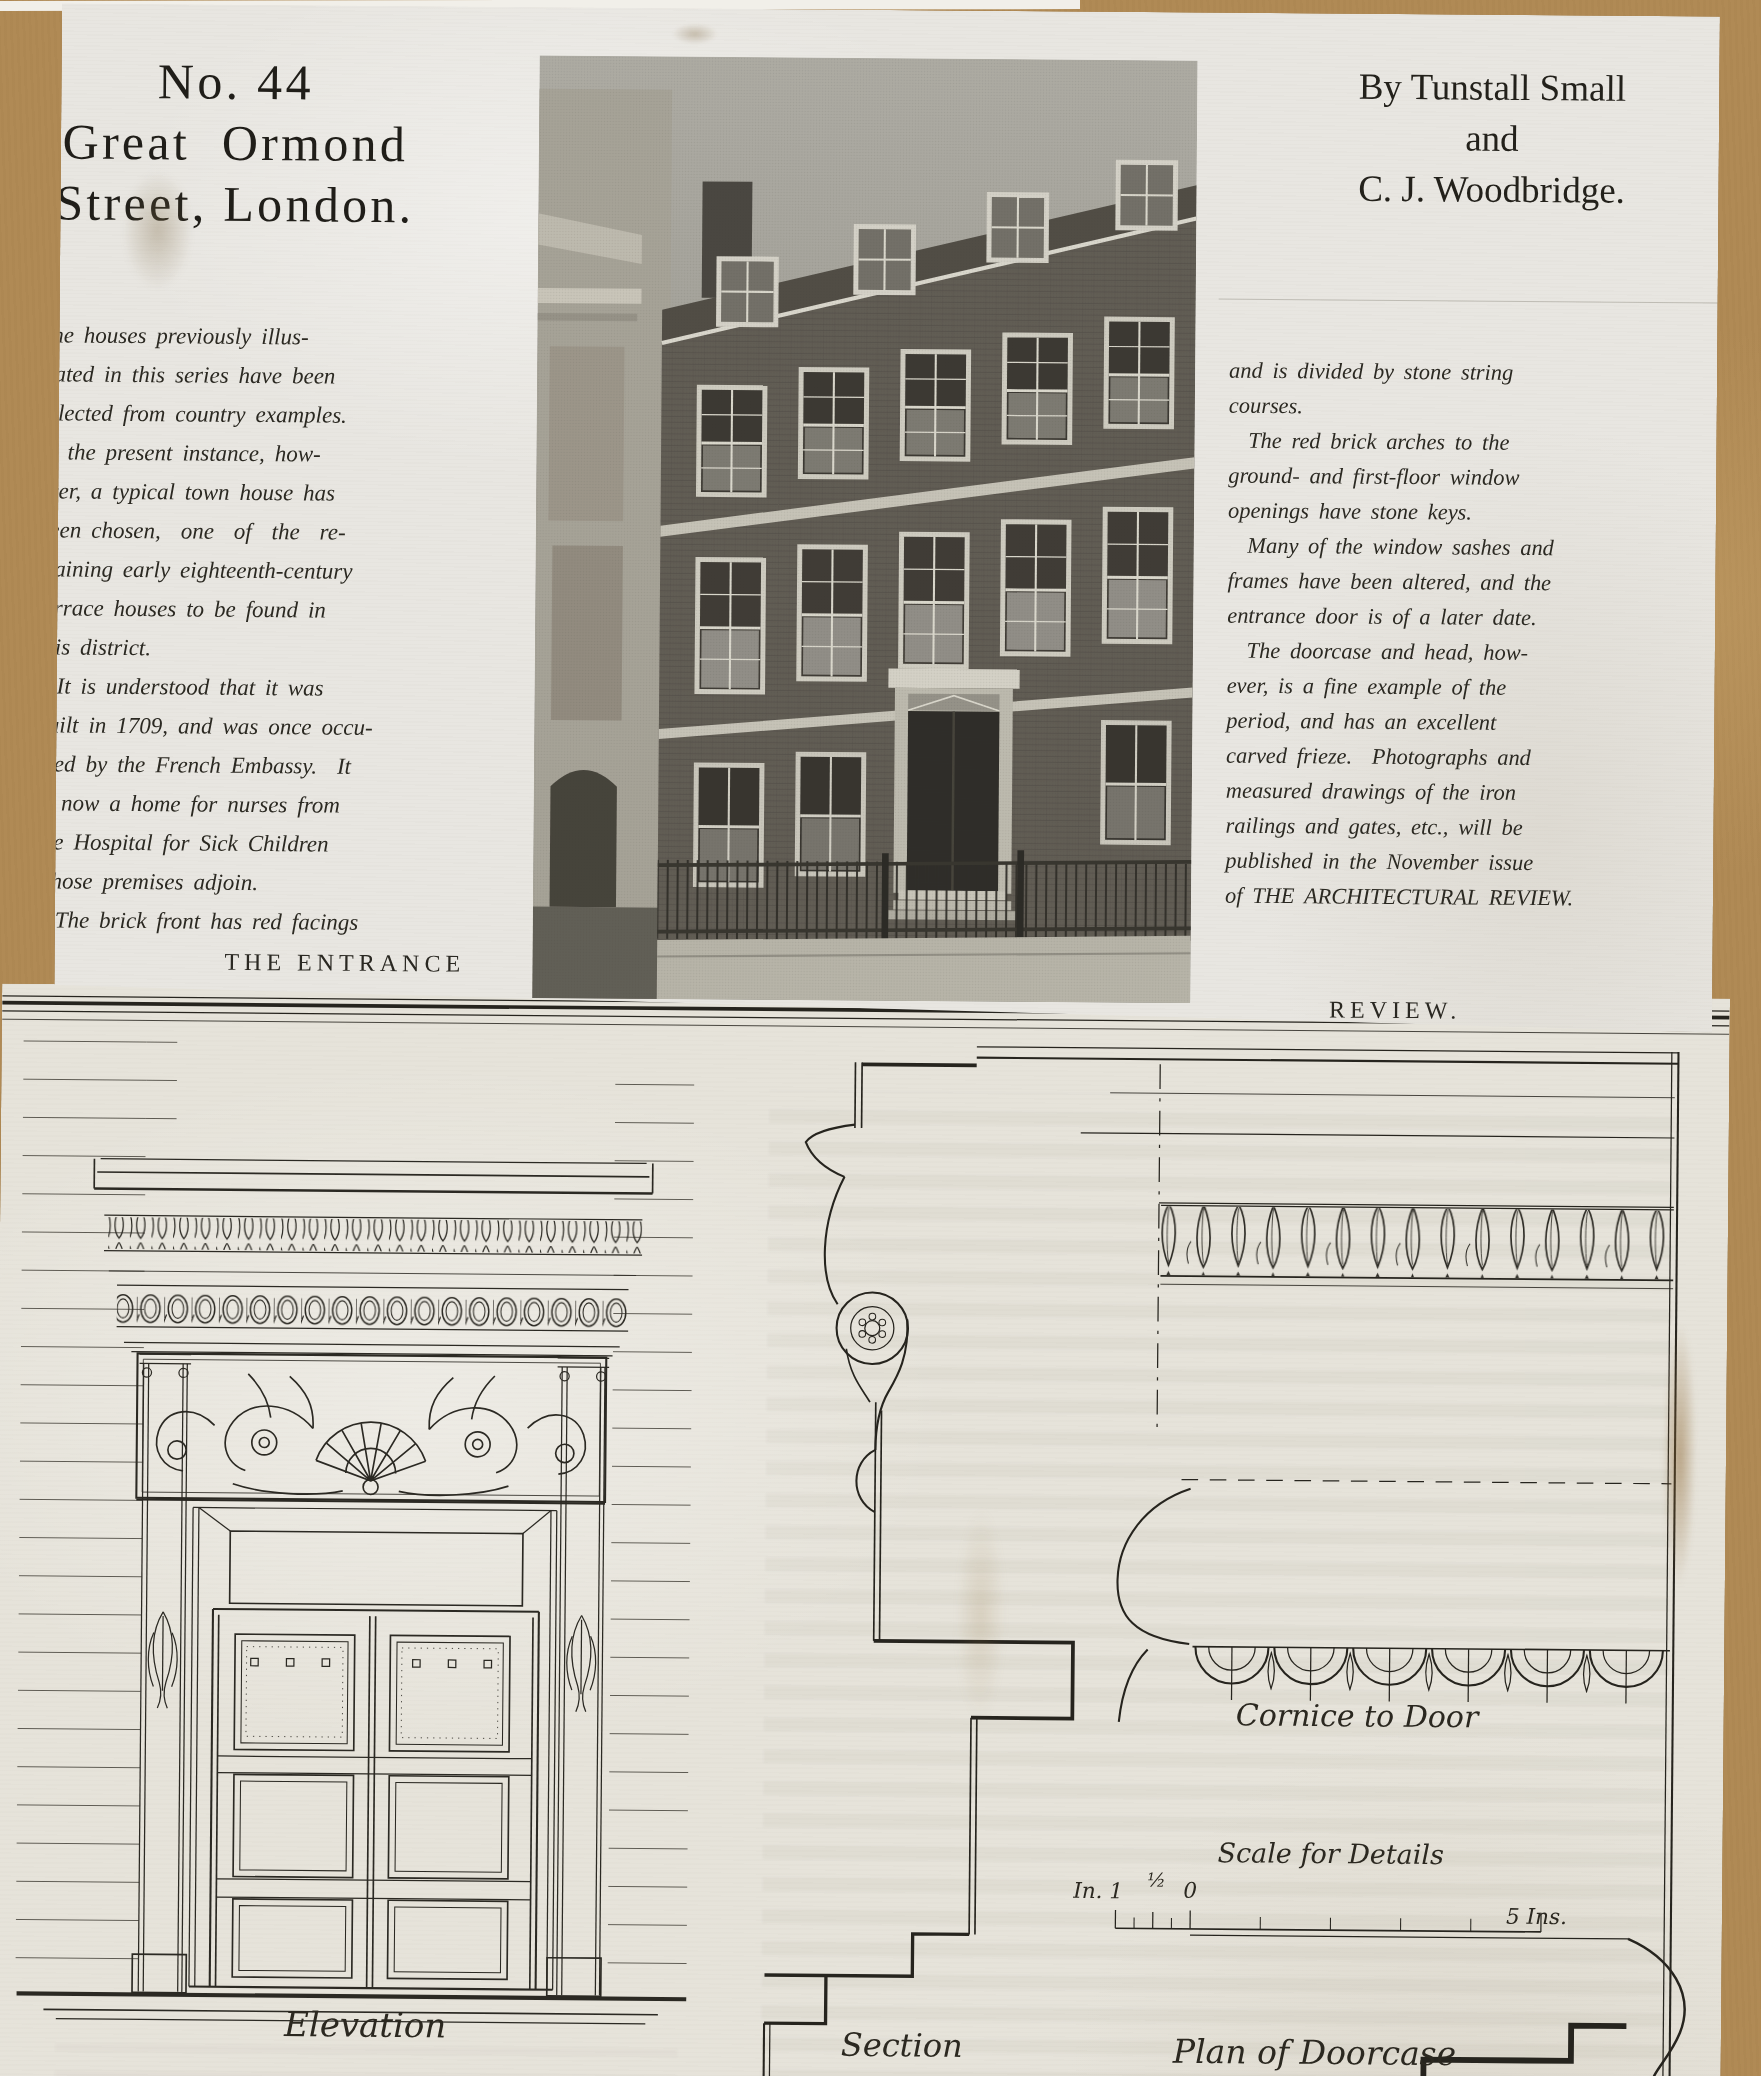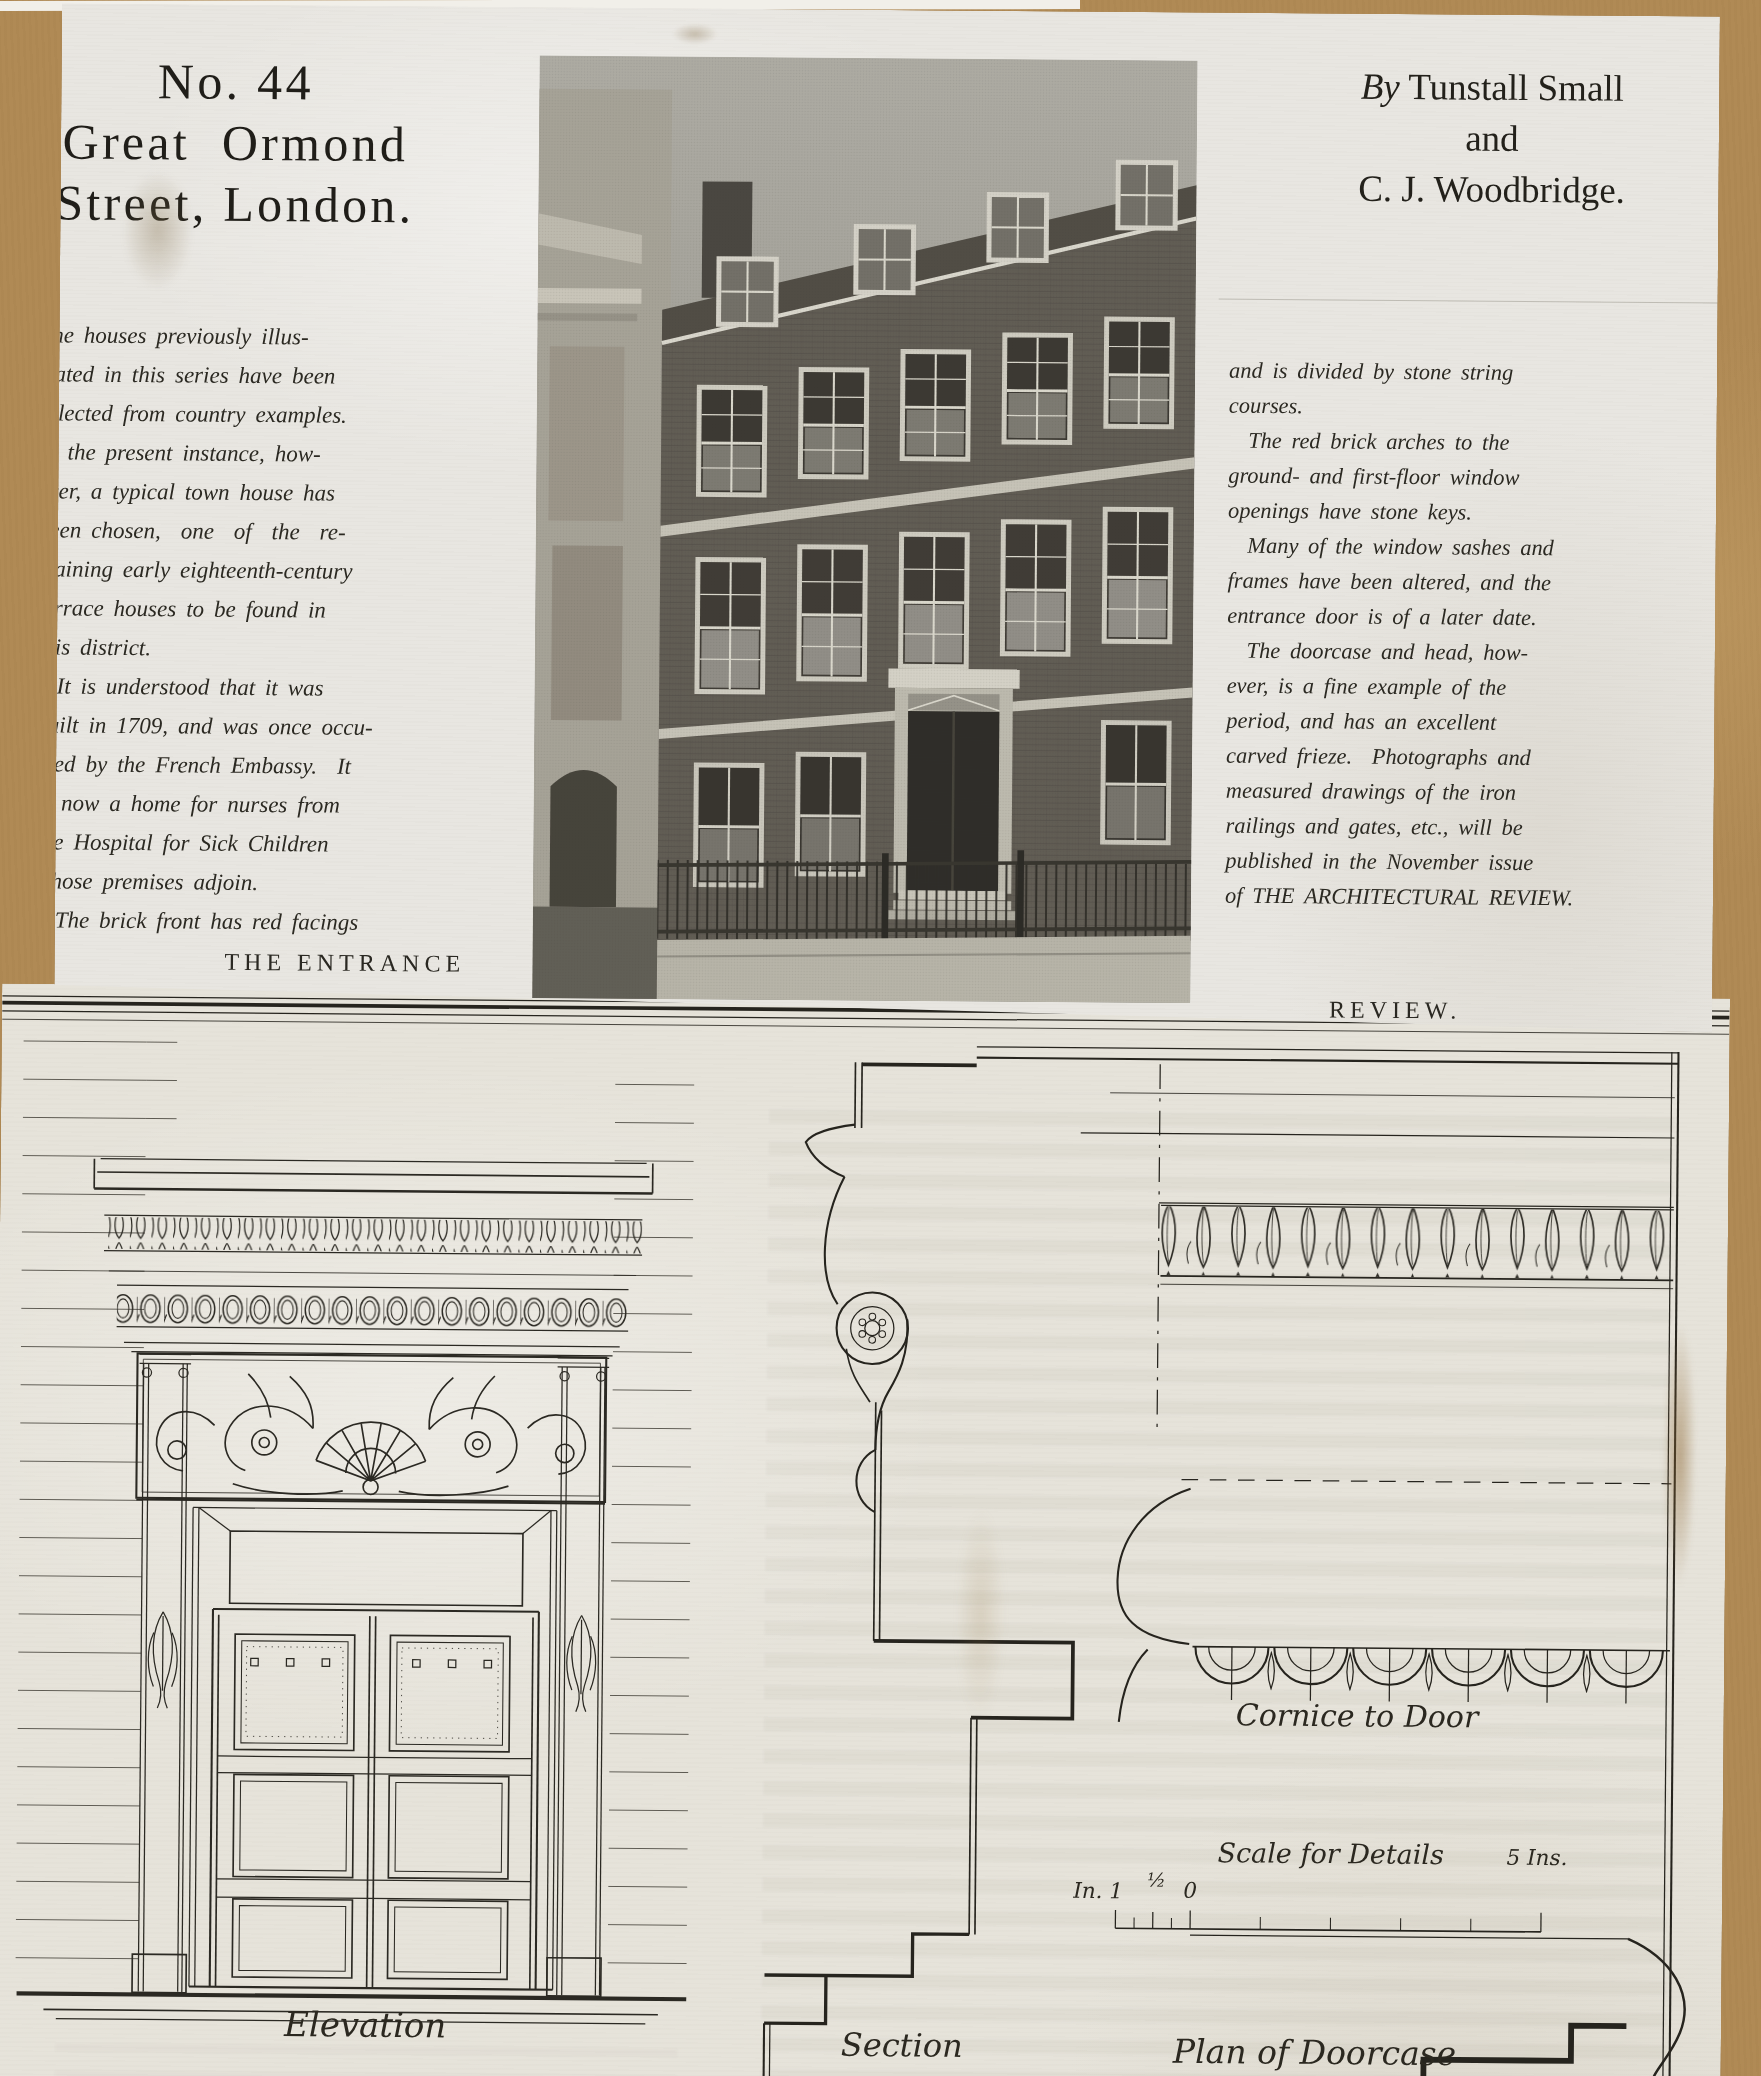--- a/index.html
+++ b/index.html
@@ -19,21 +19,21 @@
       radial-gradient(ellipse 623px 374px at 30% 20%, rgba(255,255,255,.35), transparent 70%),
       radial-gradient(ellipse 415px 581px at 90% 80%, rgba(190,182,165,.25), transparent 70%),
       repeating-linear-gradient(0deg, rgba(120,112,95,.025) 0 1.2px, transparent 1.2px 3.7px);
     transform:rotate(0.45deg);
     clip-path:polygon(0 0,100% 0,100% 100%,0 96.6%);
     box-shadow:0 5.8px 12.5px rgba(60,38,8,.35);}
   .title{position:absolute;left:-77px;top:47px;width:503px;text-align:center;white-space:pre-wrap;
     font-size:50px;line-height:61px;letter-spacing:3.3px;color:#201e19;}
   .byline{position:absolute;left:1159px;top:47px;width:544px;text-align:center;
     font-size:37px;line-height:51px;color:#23211b;}
-  .byline .ital{font-style:italic;}
+  .byline .ital{}
   .col{white-space:pre-wrap;font-style:italic;color:#2b2922;word-spacing:4.2px;}
   .col-left{position:absolute;left:-20px;top:312px;width:482px;font-size:23px;line-height:39px;}
   .col-right{position:absolute;left:1170px;top:340px;width:540px;font-size:22.4px;line-height:35px;}
   .cap{position:absolute;color:#2a2822;font-size:24px;letter-spacing:5px;}
   .cap-left{left:170px;top:944px;}
   .cap-right{left:1275px;top:983px;}
   .photo{position:absolute;left:478px;top:48px;width:658px;height:943px;}
   .crease{position:absolute;left:1159px;top:286px;width:557px;height:1.2px;background:rgba(90,85,72,.28);}
   .stain{position:absolute;border-radius:50%;}
   .st-a{left:62px;top:166px;width:71px;height:120px;background:radial-gradient(closest-side,rgba(128,108,72,.34),transparent);filter:blur(2.5px);}
@@ -61,21 +61,21 @@
 
   .lbl{position:absolute;font-style:italic;font-family:"DejaVu Serif","Liberation Serif",serif;color:#2b2820;white-space:nowrap;}
   .lbl-elevation{left:291px;top:1018px;font-size:34px;}
   .lbl-section{left:848px;top:1035px;font-size:32px;}
   .lbl-cornice{left:1240px;top:703px;font-size:30px;}
   .lbl-scaledet{left:1223px;top:843px;font-size:27px;}
   .lbl-plandoor{left:1180px;top:1038px;font-size:33px;}
   .lbl-in1{left:1079px;top:885px;font-size:21.6px;text-align:center;}
   .lbl-half{left:1153px;top:875px;font-size:19px;}
   .lbl-zero{left:1189px;top:884px;font-size:21.6px;}
-  .lbl-5ins{left:1512px;top:848px;font-size:21.6px;}
+  .lbl-5ins{left:1512px;top:907px;font-size:21.6px;}
 </style>
 </head>
 <body>
 
 <div class="stage">
 
   <div class="topstrip"></div>
 
   <div class="sheet">
     <div class="ghost"></div>

